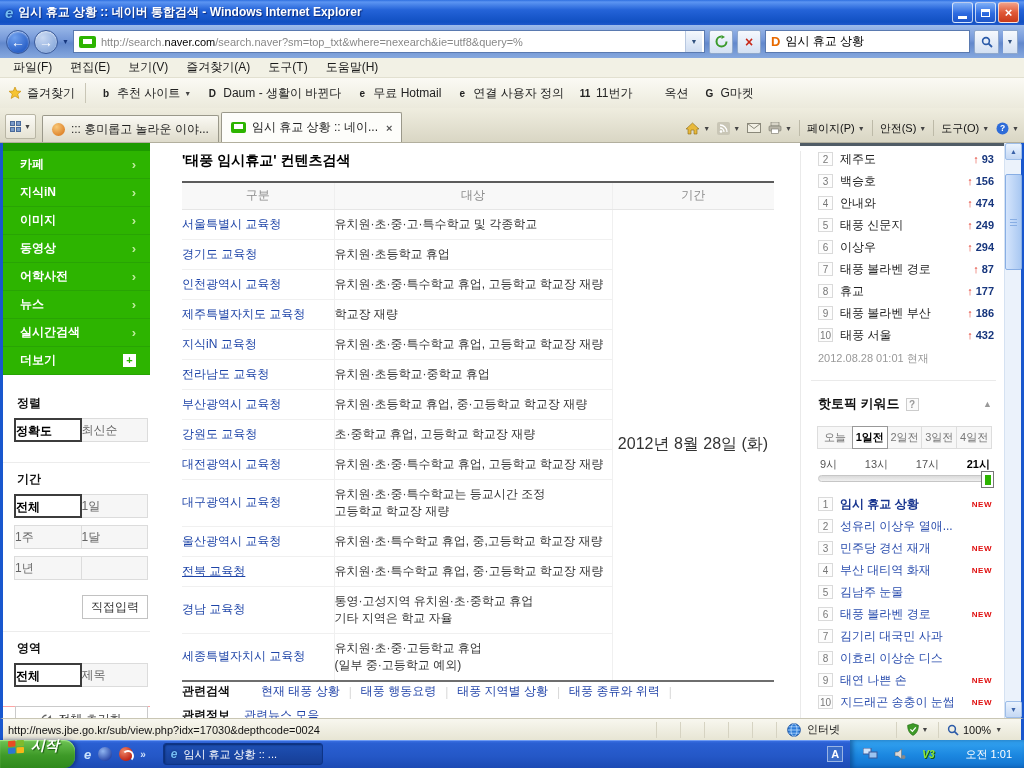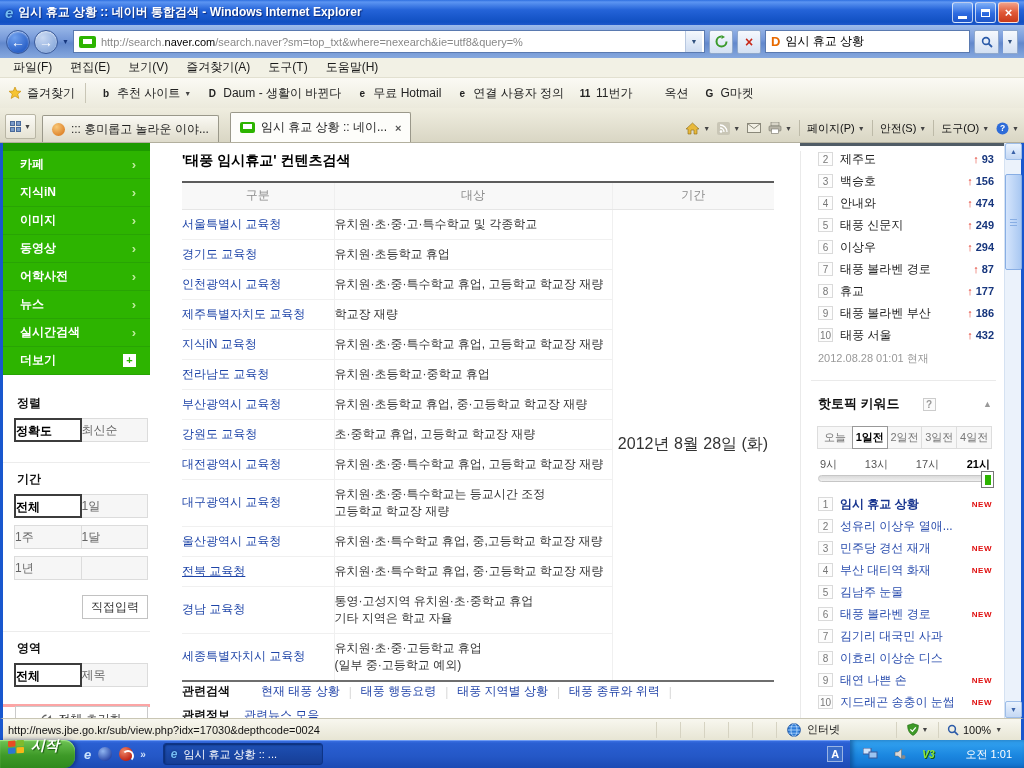--- a/index.html
+++ b/index.html
@@ -40,40 +40,40 @@
 .favband{position:absolute;top:78px;left:0;width:1024px;height:30px;background:linear-gradient(#FBFAF4,#ECEADC);display:flex;align-items:center;font-size:12px;color:#222;padding-left:8px}
 .fav-left{display:flex;align-items:center;gap:5px;padding-right:10px;border-right:1px solid #C9C6B6;height:20px}
 .fav-items{display:flex;align-items:center;padding-left:6px}
 .fav-item{display:flex;align-items:center;gap:4px;padding:2px 7px;white-space:nowrap}
 .chip{min-width:14px;height:14px;border-radius:3px;font-size:10px;font-weight:bold;display:flex;align-items:center;justify-content:center;padding:0 1px}
 .caret7{font-size:7px;color:#444}
 .tabband{position:absolute;top:108px;left:0;width:1024px;height:35px;background:linear-gradient(#EFEDDF,#D9D6C4);border-bottom:1px solid #B2AF9E;display:flex;align-items:flex-end;padding:0 5px}
 .quicktabs{display:flex;align-items:center;gap:3px;height:25px;margin:0 6px 3px 0;padding:0 4px;border:1px solid #B8B5A4;border-radius:2px;background:linear-gradient(#FBFAF5,#E6E3D4)}
 .grid-ico{display:grid;grid-template-columns:5px 5px;grid-gap:1px}
 .grid-ico i{width:5px;height:5px;background:#7A9AC8;border:1px solid #4A6A9A}
-.tab{height:27px;display:flex;align-items:center;gap:6px;padding:0 9px;font-size:12px;color:#222;border:1px solid #9A988A;border-bottom:none;border-radius:2px 2px 0 0;background:linear-gradient(#FAF9F3,#DEDBCB);margin-right:11px;max-width:185px;white-space:nowrap;overflow:hidden}
+.tab{height:27px;display:flex;align-items:center;gap:6px;padding:0 9px;font-size:12px;color:#222;border:1px solid #9A988A;border-bottom:none;border-radius:2px 2px 0 0;background:linear-gradient(#FAF9F3,#DEDBCB);margin-right:2px;max-width:185px;white-space:nowrap;overflow:hidden}
 .tab.active{background:#FDFDFA;height:30px;font-weight:normal}
 .tabfav1{width:13px;height:13px;border-radius:50%;background:radial-gradient(circle at 35% 30%,#F8C878,#E08830 70%);flex:none}
 .tabfav2{width:15px;height:11px;background:#2DB400;border-radius:2px;position:relative;flex:none}
 .tabfav2::after{content:"";position:absolute;left:3px;top:2px;width:9px;height:5px;background:#fff}
 .tab-close{color:#555;font-size:11px;font-weight:bold;margin-left:2px}
 .tabband-right{margin-left:auto;display:flex;align-items:center;gap:7px;margin-bottom:6px;font-size:11px;color:#111;white-space:nowrap}
 .tb-sep{width:1px;height:16px;background:#BDBAA8}
 .tool-item{display:flex;align-items:center;gap:3px}
 
 .content{position:absolute;top:143px;left:0;width:1024px;height:575px;background:#fff;border-left:3px solid #1857CE;border-right:3px solid #1857CE}
 .content-topline{position:absolute;left:147px;right:17px;top:0;height:3px;background:#505C66}
 
 .gmenu{position:absolute;left:0;top:0;width:147px}
 .gm-strip{height:8px;background:#1D9A00}
 .gm-item{height:28px;background:#2DB400;border-bottom:1px solid #28A404;color:#fff;font-weight:bold;font-size:12px;display:flex;align-items:center;justify-content:space-between;padding:0 14px 0 17px}
 .gm-arrow{color:#BFEC9E;font-size:13px;font-weight:bold}
 .plusbox{width:13px;height:13px;background:#fff;color:#2DB400;font-weight:bold;font-size:11px;line-height:13px;text-align:center}
 
-.filters{position:absolute;left:0;top:240px;width:158px;height:324px;background:#fff;border-right:1px solid #E4E4E4;border-bottom:3px solid #fca5a5;padding:4px 12px 0 12px;font-size:12px}
+.filters{position:absolute;left:0;top:240px;width:158px;height:324px;background:#fff;border-right:1px solid #E4E4E4;border-bottom:1px solid #fca5a5;padding:4px 12px 0 12px;font-size:12px}
 .f-title{font-weight:bold;color:#111;margin:8px 0 7px 2px}
 .f-grid{display:grid;grid-template-columns:1fr 1fr}
 .f-btn{height:24px;line-height:22px;text-align:left;color:#666;background:#F6F6F6;border:1px solid #DCDCDC;margin:-1px 0 8px -1px}
 .f-btn.active{background:#fff;border:2px solid #3C3C3C;color:#000;font-weight:bold;position:relative;z-index:2}
 .f-custom{display:block;margin:7px 0 0 auto;width:66px;height:24px;line-height:22px;background:#fff;border:1px solid #C2C2C2;color:#333;text-align:center}
 .f-sep{border-top:1px solid #ECECEC;margin:12px -12px 2px}
 .f-reset{margin-top:11px;width:100%;height:27px;border:1px solid #CACACA;background:#fff;color:#333;display:flex;align-items:center;justify-content:center;gap:6px}
 .f-keep{display:flex;align-items:center;gap:4px;margin-top:13px}
 .f-keep b{color:#111}
 .helpbox{width:13px;height:13px;border:1px solid #CCC;color:#999;font-size:10px;line-height:12px;text-align:center;background:#FBFBFB}
@@ -107,21 +107,21 @@
 .rt-row{height:22px;display:flex;align-items:center;gap:7px;font-size:12px}
 .rank-box{min-width:15px;height:14px;line-height:13px;padding:0 1px;border:1px solid #DADADA;background:#FDFDFD;color:#777;font-size:10px;text-align:center;flex:none}
 .rt-term{color:#222;white-space:nowrap}
 .rt-right{margin-left:auto;display:flex;align-items:center;gap:3px}
 .up-icon{color:#E03020;font-weight:bold;font-size:11px}
 .up-icon::before{content:"↑"}
 .delta{color:#17367D;font-weight:bold;font-size:11px}
 .rt-time{position:absolute;left:17px;top:208px;color:#999;font-size:11px}
 .rt-sep{position:absolute;left:10px;right:8px;top:237px;height:1px;background:#EAEAEA}
 .ht{position:absolute;left:17px;right:12px;top:252px}
-.ht-head{display:flex;align-items:center;gap:23px;font-size:13px;font-weight:bold;color:#111}
+.ht-head{display:flex;align-items:center;gap:6px;font-size:13px;font-weight:bold;color:#111}
 .ht-collapse{margin-left:auto;color:#999;font-size:9px}
 .ht-tabs{display:flex;margin-top:13px}
 .ht-tab{flex:1;height:23px;line-height:21px;text-align:center;font-size:11px;color:#777;background:#F7F7F7;border:1px solid #DDD;margin-left:-1px;white-space:nowrap}
 .ht-tab.active{background:#fff;color:#000;font-weight:bold;border:1px solid #999;position:relative;z-index:1}
 .ht-times{display:flex;justify-content:space-between;margin-top:8px;font-size:11px;color:#555;padding:0 2px}
 .ht-times .current{font-weight:bold;color:#000}
 .ht-slider{margin-top:3px;height:7px;background:linear-gradient(#DADADA,#F0F0F0);border:1px solid #C6C6C6;border-radius:4px;position:relative}
 .ht-thumb{position:absolute;right:-3px;top:-5px;width:13px;height:17px;background:#fff;border:1px solid #777;display:flex;align-items:center;justify-content:center}
 .thumb-fill{width:6px;height:10px;background:#2DB400}
 .ht-list{margin-top:11px}

